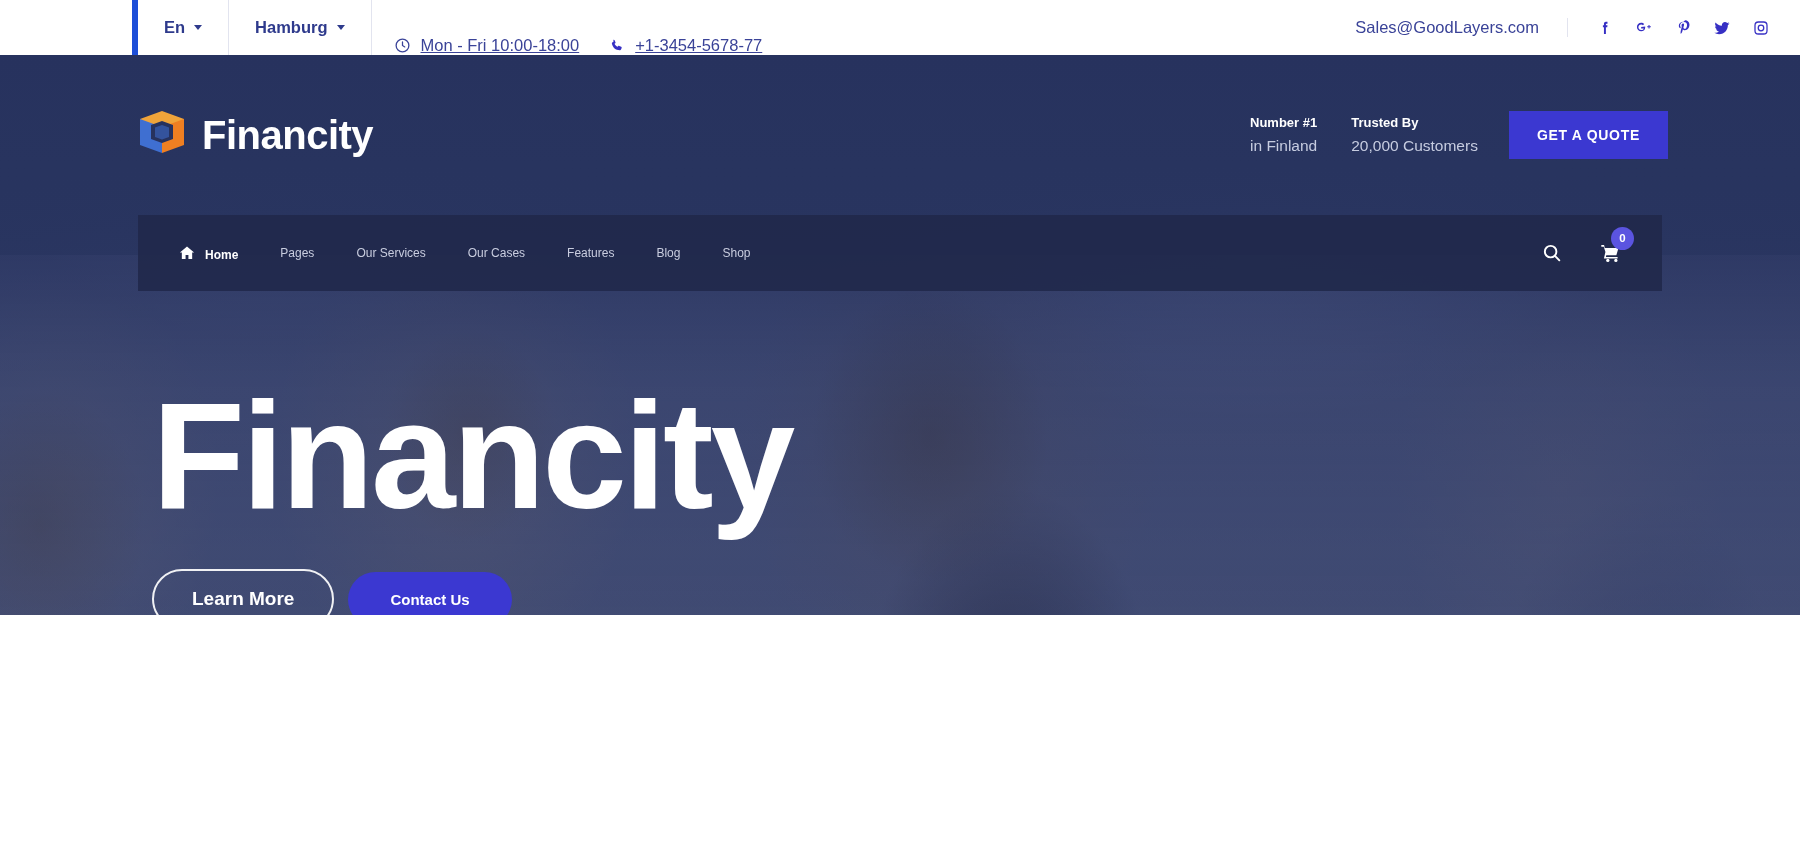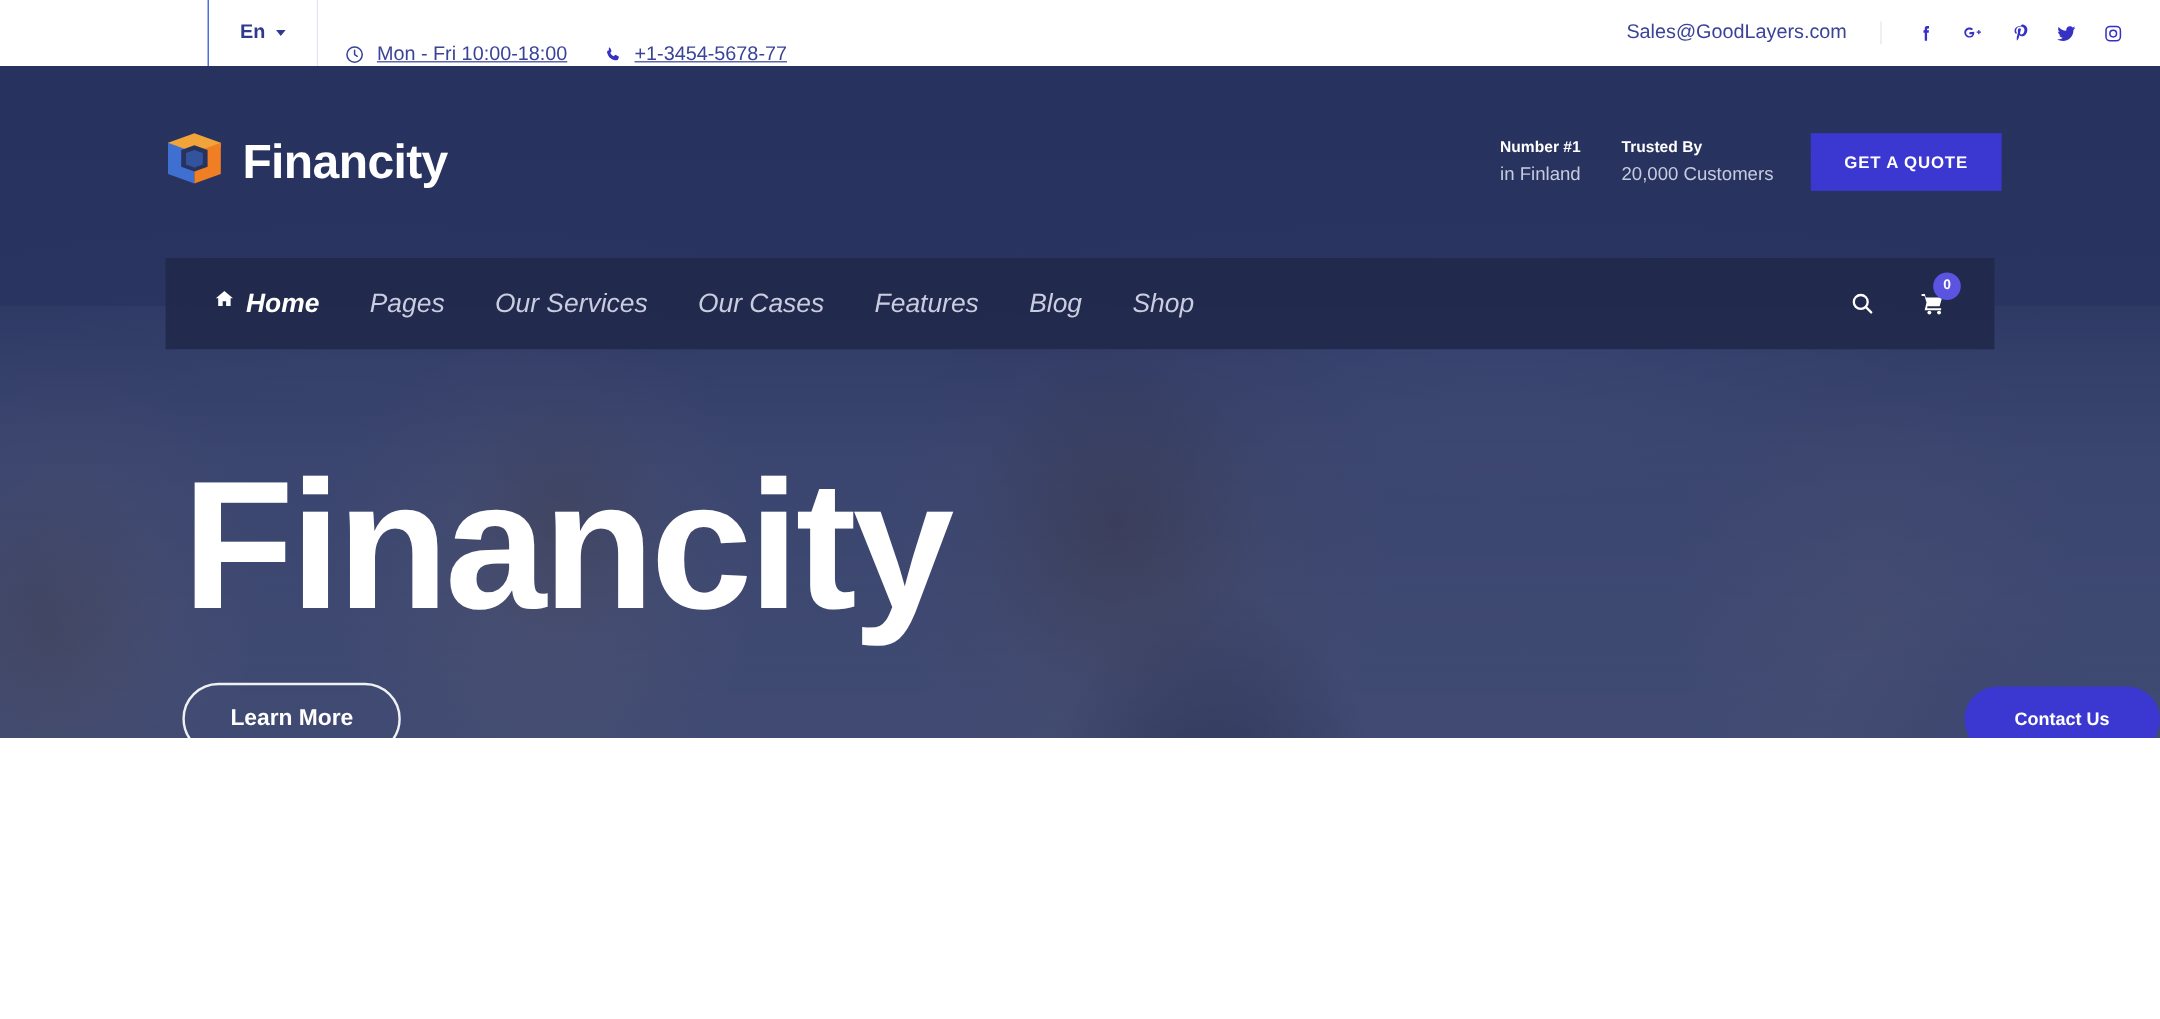--- a/index.html
+++ b/index.html
@@ -26,21 +26,21 @@
     display: flex;
     align-items: center;
     padding: 0 26px;
     font-size: 16.5px;
     color: #2b3municipal;
     color: #2e3a8c;
     font-weight: 700;
     border-right: 1px solid #e2e4ef;
     white-space: nowrap;
   }
-  .tb-cell.first { border-left: 1px solid #1d4ed8; margin-left: 41px; }
+  .tb-cell.first { border-left: 6px solid #1d4ed8; }
   .tb-cell .caret {
     margin-left: 9px;
     width: 0; height: 0;
     border-left: 4.5px solid transparent;
     border-right: 4.5px solid transparent;
     border-top: 5.5px solid #2e3a8c;
   }
   .tb-info {
     display: flex;
     align-items: flex-end;
@@ -180,28 +180,27 @@
     margin: 0 138px;
     height: 76px;
     background: rgba(32,40,74,0.88);
     display: flex;
     align-items: center;
     padding: 0 34px 0 40px;
   }
   .nav-items { display: flex; align-items: center; gap: 0; }
   .nav-item {
     display: flex;
-    align-items: flex-start;
+    align-items: flex-end;
     gap: 9px;
     color: #c9cddf;
-    font-size: 22px;
+    font-size: 12px;
     padding: 0 21px;
     cursor: pointer;
     white-space: nowrap;
-    font-style: italic;
   }
   .nav-item:first-child { padding-left: 0; }
   .nav-item.active { color: #ffffff; font-weight: 700; }
   .nav-right {
     margin-left: auto;
     display: flex;
     align-items: center;
     gap: 36px;
     padding-right: 6px;
   }
@@ -233,21 +232,21 @@
     letter-spacing: -3px;
   }
   .hero-sub {
     color: #eceef6;
     font-size: 25px;
     line-height: 1.35;
     margin-top: 26px;
     max-width: 680px;
     font-weight: 400;
   }
-  .hero-actions { display: flex; align-items: center; gap: 14px; margin-top: 38px; justify-content: space-between; }
+  .hero-actions { display: flex; align-items: center; gap: 14px; margin-top: 38px; }
   .btn-outline {
     border: 2px solid rgba(255,255,255,0.92);
     color: #ffffff;
     background: transparent;
     font-size: 19px;
     font-weight: 700;
     border-radius: 40px;
     padding: 17px 38px;
     cursor: pointer;
     white-space: nowrap;
@@ -264,20 +263,24 @@
     white-space: nowrap;
   }
 </style>
 </head>
 <body>
 
 <div class="topbar">
   <div class="tb-left">
     <div class="tb-cell first">
       <span>En</span>
+      <span class="caret"></span>
+    </div>
+    <div class="tb-cell">
+      <span>Hamburg</span>
       <span class="caret"></span>
     </div>
     <div class="tb-info">
       <span class="bit">
         <svg width="17" height="17" viewBox="0 0 24 24" fill="none" stroke="#3a4398" stroke-width="1.8">
           <circle cx="12" cy="12" r="9"></circle>
           <path d="M12 7v5l3.2 2" stroke-linecap="round"></path>
         </svg>
         <span>Mon - Fri 10:00-18:00</span>
       </span>

